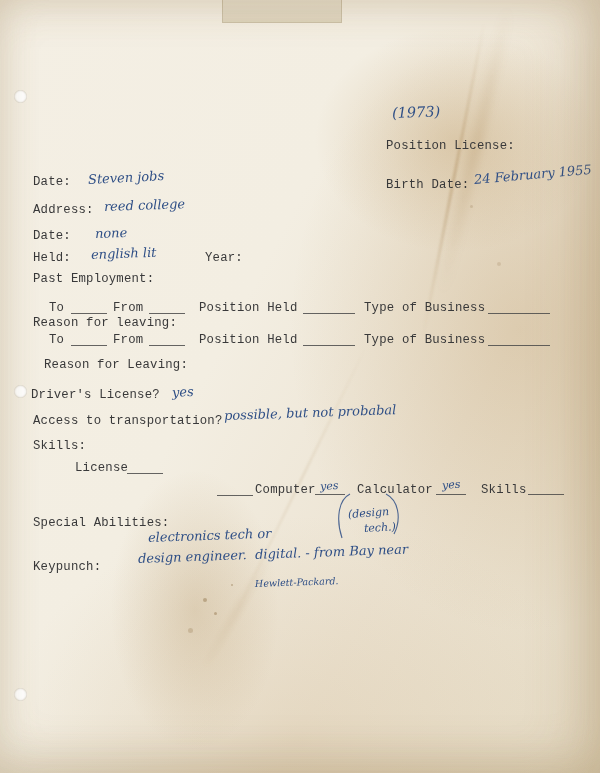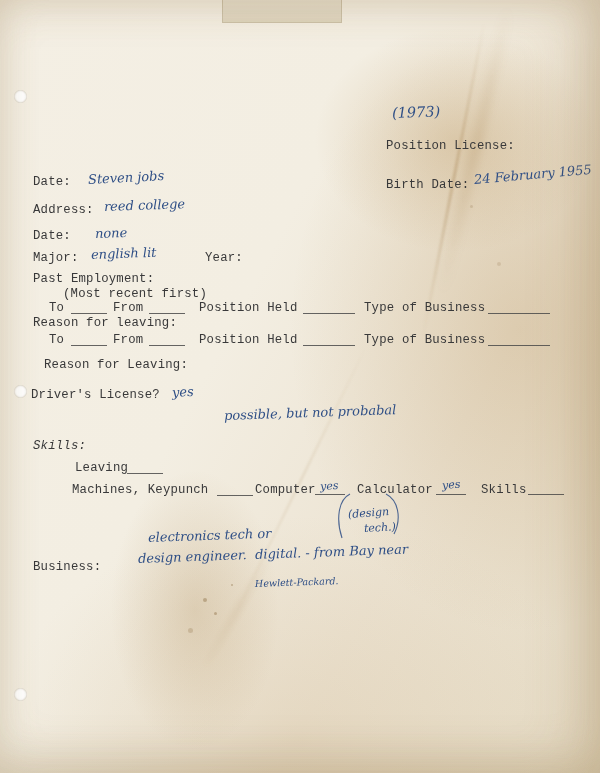--- a/index.html
+++ b/index.html
@@ -140,26 +140,25 @@
 
   <div class="typed" style="left:386px;top:178px;">Birth Date:</div>
   <div class="hand med" style="left:474px;top:172px;transform:rotate(-5deg);">24 February 1955</div>
 
   <div class="typed" style="left:33px;top:203px;">Address:</div>
   <div class="hand med" style="left:104px;top:199px;transform:rotate(-2deg);">reed college</div>
 
   <div class="typed" style="left:33px;top:229px;">Date:</div>
   <div class="hand med" style="left:95px;top:226px;transform:rotate(-2deg);">none</div>
 
-  <div class="typed" style="left:33px;top:251px;">Major:</div>
+  <div class="typed" style="left:33px;top:251px;">Held:</div>
   <div class="hand med" style="left:91px;top:247px;transform:rotate(-2deg);">english lit</div>
   <div class="typed" style="left:205px;top:251px;">Year:</div>
 
   <div class="typed" style="left:33px;top:272px;text-align:center;">Past Employment:</div>
-  <div class="typed" style="left:63px;top:287px;">(Most recent first)</div>
 
   <div class="typed" style="left:49px;top:301px;">To</div>
   <div class="rule" style="left:71px;top:313px;width:36px;"></div>
   <div class="typed" style="left:113px;top:301px;">From</div>
   <div class="rule" style="left:149px;top:313px;width:36px;"></div>
   <div class="typed" style="left:199px;top:301px;">Position Held</div>
   <div class="rule" style="left:303px;top:313px;width:52px;"></div>
   <div class="typed" style="left:364px;top:301px;">Type of Business</div>
   <div class="rule" style="left:488px;top:313px;width:62px;"></div>
 
@@ -172,48 +171,49 @@
   <div class="typed" style="left:199px;top:333px;">Position Held</div>
   <div class="rule" style="left:303px;top:345px;width:52px;"></div>
   <div class="typed" style="left:364px;top:333px;">Type of Business</div>
   <div class="rule" style="left:488px;top:345px;width:62px;"></div>
 
   <div class="typed" style="left:44px;top:358px;">Reason for Leaving:</div>
 
   <div class="typed" style="left:31px;top:388px;">Driver's License?</div>
   <div class="hand med" style="left:172px;top:385px;transform:rotate(-3deg);">yes</div>
 
+  <div class="typed" style="left:33px;top:414px;">Access to transportation?</div>
   <div class="hand med" style="left:224px;top:408px;transform:rotate(-2deg);">possible, but not probabal</div>
 
-  <div class="typed" style="left:33px;top:439px;font-style:italic;">Skills:</div>
-
-  <div class="typed" style="left:75px;top:461px;">Leaving</div>
+  <div class="typed" style="left:33px;top:439px;">Skills:</div>
+
+  <div class="typed" style="left:75px;top:461px;">License</div>
   <div class="rule" style="left:127px;top:473px;width:36px;"></div>
 
-  <div class="typed" style="left:72px;top:483px;">Machines, Keypunch</div>
   <div class="rule" style="left:217px;top:495px;width:36px;"></div>
   <div class="typed" style="left:255px;top:483px;">Computer</div>
   <div class="hand small" style="left:320px;top:480px;transform:rotate(-3deg);">yes</div>
   <div class="rule" style="left:315px;top:494px;width:30px;"></div>
   <div class="typed" style="left:357px;top:483px;">Calculator</div>
   <div class="hand small" style="left:442px;top:479px;transform:rotate(-4deg);">yes</div>
   <div class="rule" style="left:436px;top:494px;width:30px;"></div>
   <div class="typed" style="left:481px;top:483px;">Skills</div>
   <div class="rule" style="left:528px;top:494px;width:36px;"></div>
 
+  <div class="typed" style="left:33px;top:516px;">Special Abilities:</div>
 
   <div class="hand small" style="left:348px;top:508px;transform:rotate(-4deg);">(design</div>
   <div class="hand small" style="left:364px;top:522px;transform:rotate(-3deg);">tech.)</div>
 
   <svg style="position:absolute;left:336px;top:490px;width:66px;height:52px;">
     <path d="M6,48 C0,30 2,10 14,4" stroke="#2f4f86" stroke-width="1.1" fill="none" opacity="0.85"></path>
     <path d="M58,44 C66,28 62,10 50,4" stroke="#2f4f86" stroke-width="1.1" fill="none" opacity="0.85"></path>
   </svg>
 
   <div class="hand med" style="left:148px;top:530px;transform:rotate(-2deg);">electronics tech or</div>
 
-  <div class="typed" style="left:33px;top:560px;">Business:</div>
+  <div class="typed" style="left:33px;top:560px;">Keypunch:</div>
 
   <div class="hand med" style="left:138px;top:551px;transform:rotate(-2deg);">design engineer.  digital. - from Bay near</div>
   <div class="hand tiny" style="left:255px;top:578px;transform:rotate(-2deg);">Hewlett-Packard.</div>
 
   <div class="edge-shade"></div>
 </div>
 
 </body></html>

